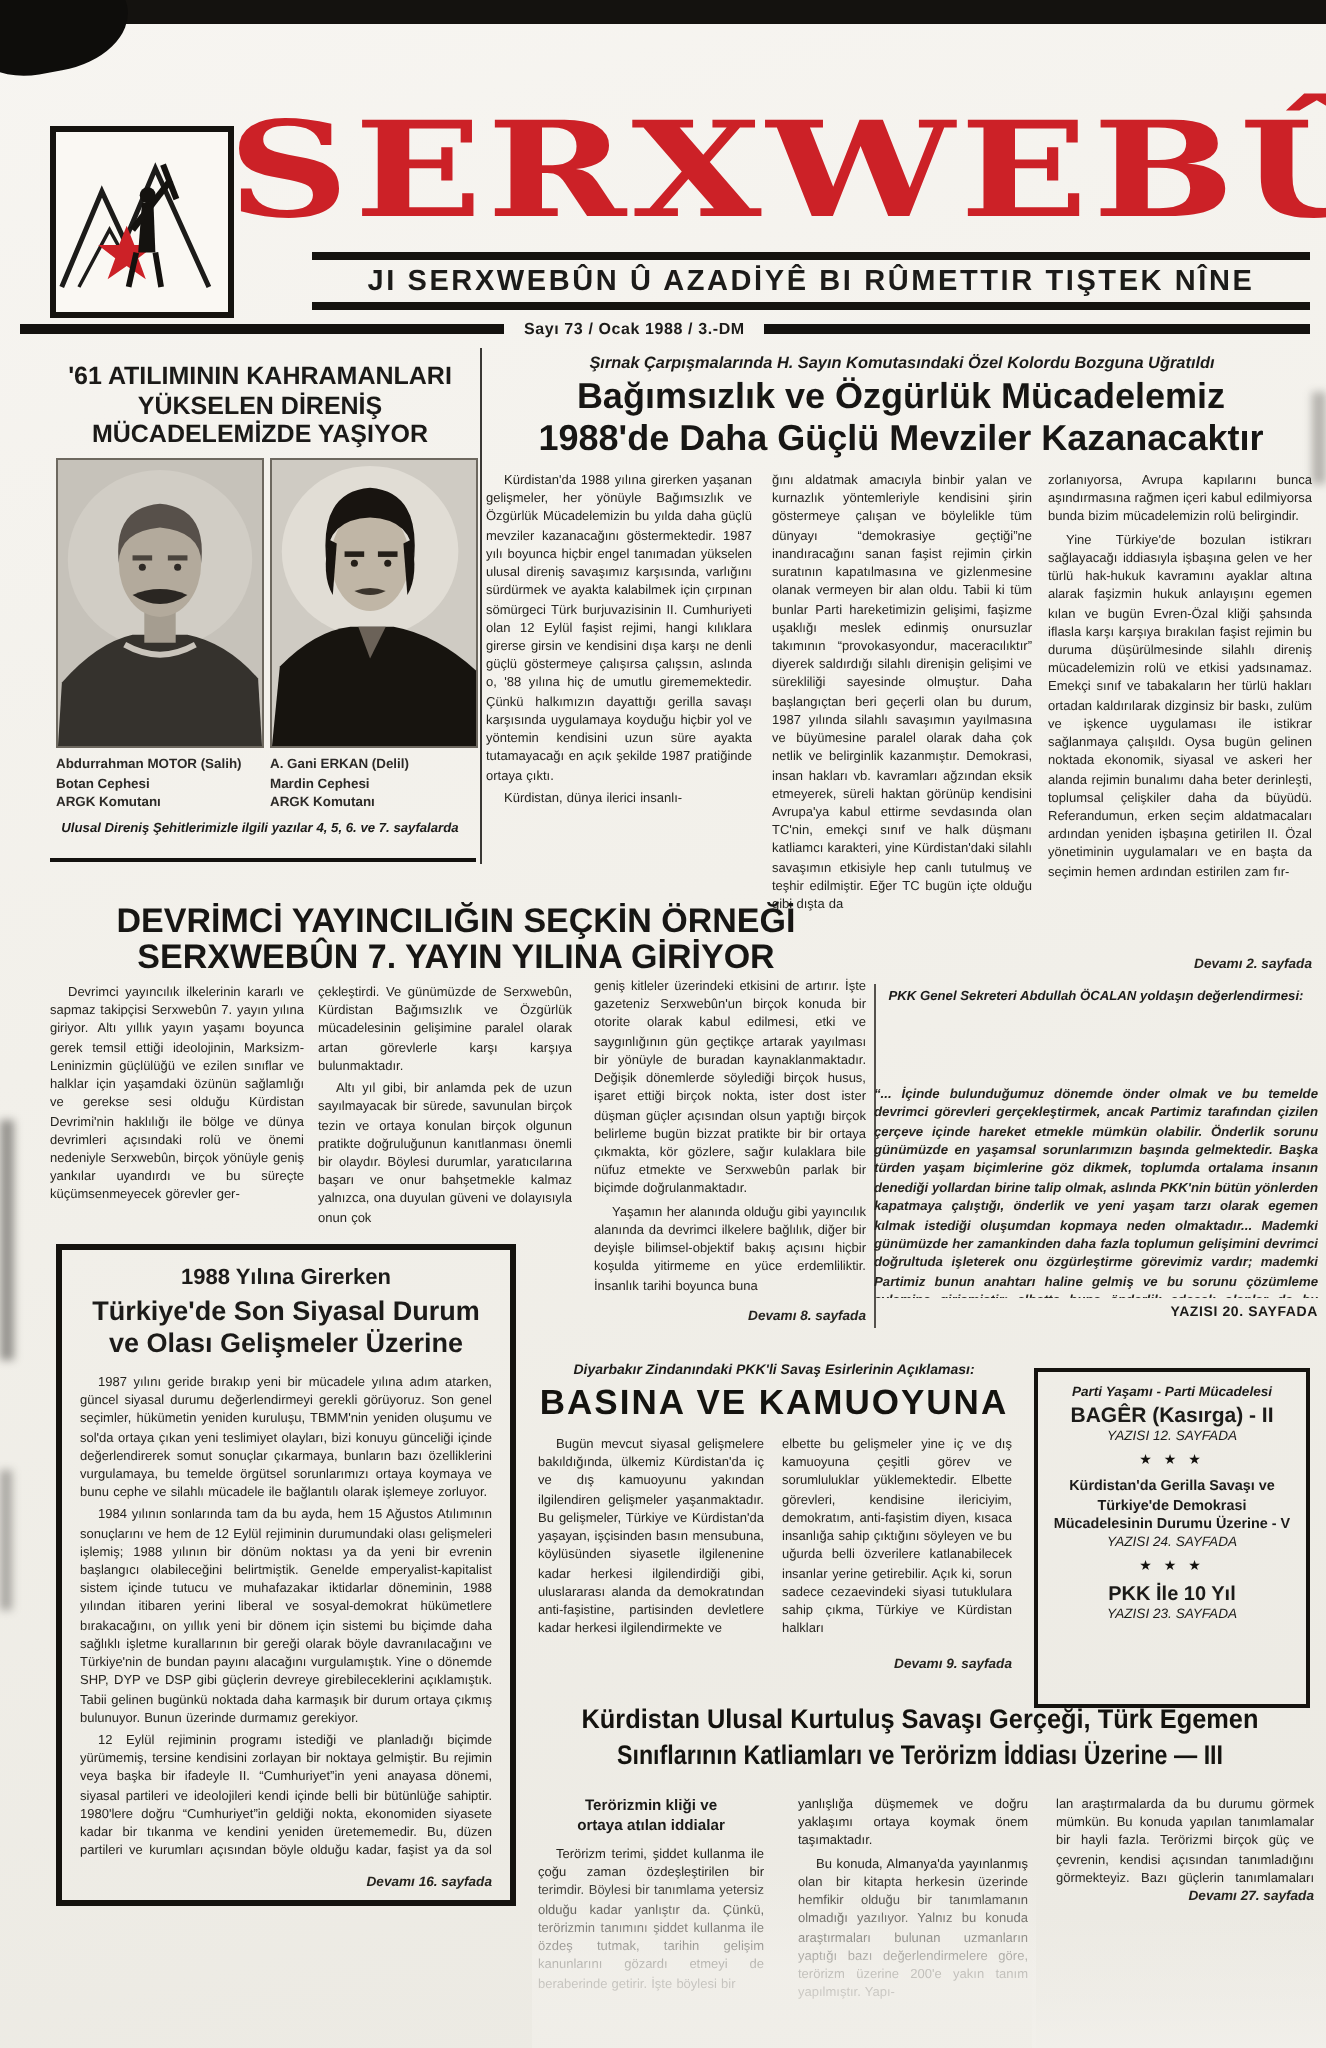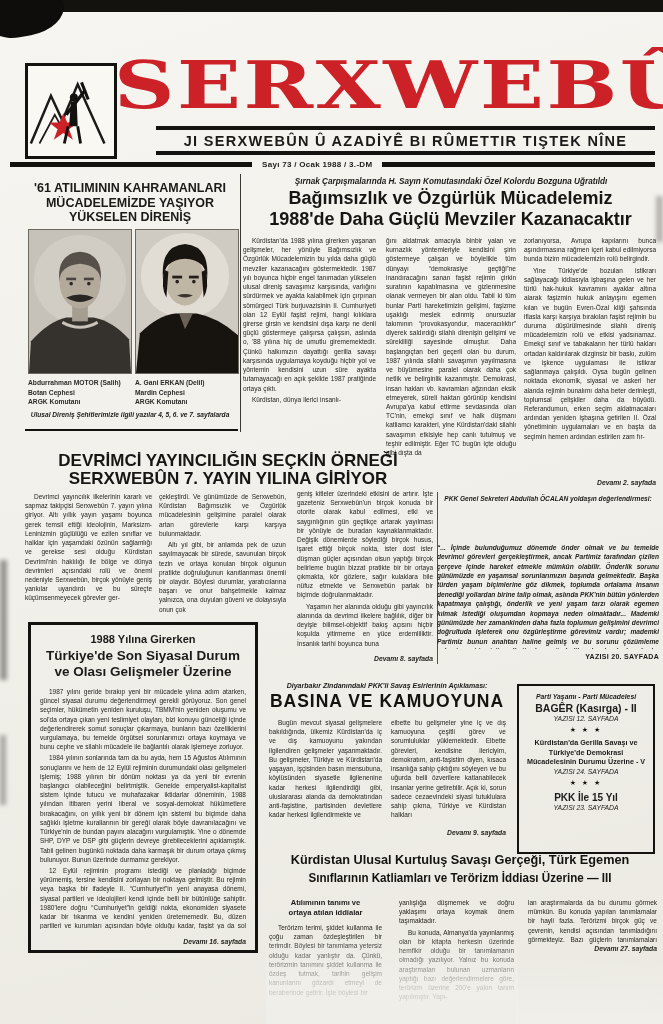--- a/index.html
+++ b/index.html
@@ -124,22 +124,22 @@
   <div id="motto" class="abs">JI SERXWEBÛN Û AZADİYÊ BI RÛMETTIR TIŞTEK NÎNE</div>
   <div id="issue" class="abs">
     <span class="b1"></span>
     <span class="itxt">Sayı 73 / Ocak 1988 / 3.-DM</span>
     <span class="b2"></span>
   </div>
 
   <div id="vline1" class="abs"></div>
   <div id="m-head" class="abs">
     <div class="nw">'61 ATILIMININ KAHRAMANLARI</div>
+    <div class="nw">YÜKSELEN DİRENİŞ</div>
     <div class="nw">MÜCADELEMİZDE YAŞIYOR</div>
-    <div class="nw">YÜKSELEN DİRENİŞ</div>
   </div>
   <div id="photo1" class="abs photo">
     <svg viewBox="0 0 104 144" preserveAspectRatio="none">
       <rect width="104" height="144" fill="#c6c2ba"></rect>
       <ellipse cx="52" cy="50" rx="47" ry="45" fill="#d1cdc5"></ellipse>
       <path d="M0 144 L2 112 Q20 92 38 88 L66 88 Q86 92 102 110 L104 144 Z" fill="#35322d"></path>
       <rect x="44" y="72" width="16" height="20" fill="#a59d90"></rect>
       <path d="M34 93 Q52 103 70 93" stroke="#c9c4bb" stroke-width="3" fill="none"></path>
       <ellipse cx="52" cy="52" rx="21" ry="27" fill="#b3aa9c"></ellipse>
       <path d="M31 52 Q28 24 52 22 Q76 24 73 52 Q73 36 52 34 Q31 36 31 52 Z" fill="#57504a"></path>
@@ -245,30 +245,30 @@
   <div id="ba-cont" class="abs cont">Devamı 9. sayfada</div>
 
   <div id="sbox" class="abs">
     <div id="sb-kick">Parti Yaşamı - Parti Mücadelesi</div>
     <div id="sb-t1">BAGÊR (Kasırga) - II</div>
     <div class="sb-ref">YAZISI 12. SAYFADA</div>
     <div class="stars">★ ★ ★</div>
     <div id="sb-t2">Kürdistan'da Gerilla Savaşı ve Türkiye'de Demokrasi Mücadelesinin Durumu Üzerine - V</div>
     <div class="sb-ref">YAZISI 24. SAYFADA</div>
     <div class="stars">★ ★ ★</div>
-    <div id="sb-t3">PKK İle 15 Yıl</div>
+    <div id="sb-t3">PKK İle 10 Yıl</div>
     <div class="sb-ref">YAZISI 23. SAYFADA</div>
   </div>
 
   <div id="te-head" class="abs">
     <div class="l1">Kürdistan Ulusal Kurtuluş Savaşı Gerçeği, Türk Egemen</div>
     <div class="l2">Sınıflarının Katliamları ve Terörizm İddiası Üzerine — III</div>
   </div>
   <div id="te-sub" class="abs">
-    <div class="nw">Atılımının tanımı ve</div>
+    <div class="nw">Terörizmin kliği ve</div>
     <div class="nw">ortaya atılan iddialar</div>
   </div>
   <div id="te-col1" class="abs bodytxt just">
     <p>Terörizm terimi, şiddet kullanma ile çoğu zaman özdeşleştirilen bir terimdir. Böylesi bir tanımlama yetersiz olduğu kadar yanlıştır da. Çünkü, terörizmin tanımını şiddet kullanma ile özdeş tutmak, tarihin gelişim kanunlarını gözardı etmeyi de beraberinde getirir. İşte böylesi bir</p>
   </div>
   <div id="te-col2" class="abs bodytxt just">
     <p class="ni">yanlışlığa düşmemek ve doğru yaklaşımı ortaya koymak önem taşımaktadır.</p>
     <p>Bu konuda, Almanya'da yayınlanmış olan bir kitapta herkesin üzerinde hemfikir olduğu bir tanımlamanın olmadığı yazılıyor. Yalnız bu konuda araştırmaları bulunan uzmanların yaptığı bazı değerlendirmelere göre, terörizm üzerine 200'e yakın tanım yapılmıştır. Yapı-</p>
   </div>
   <div id="te-col3" class="abs bodytxt just">

